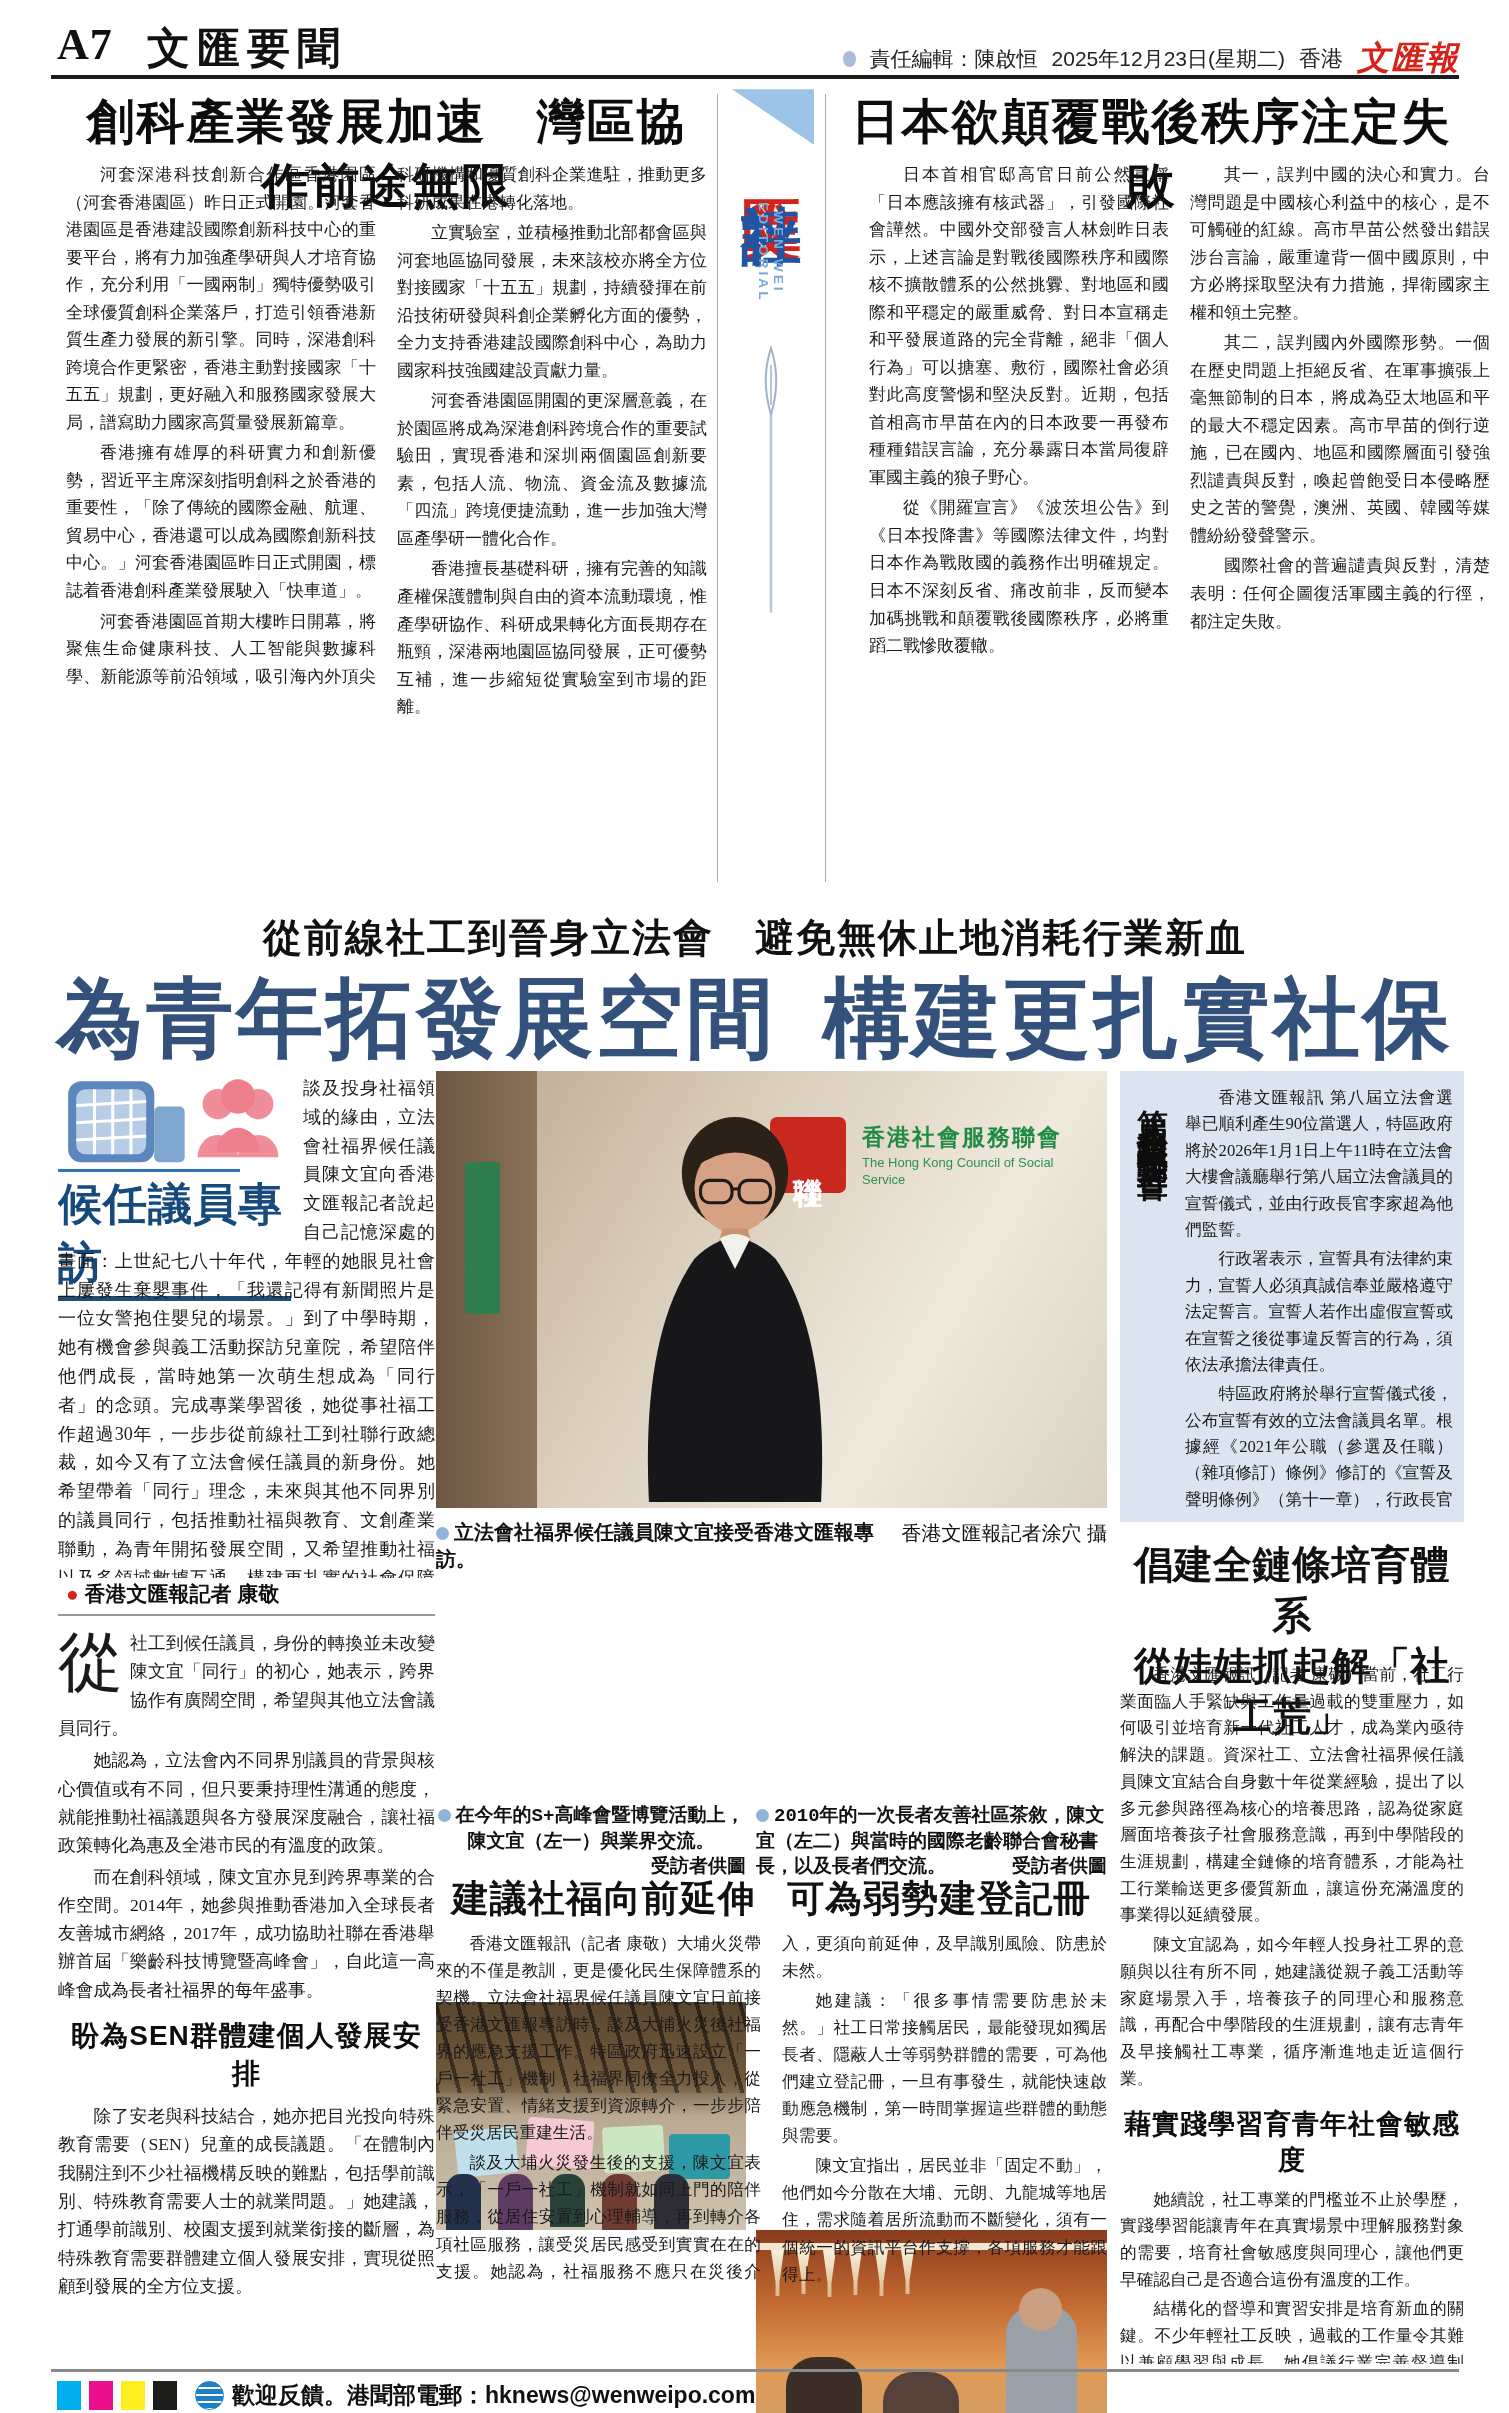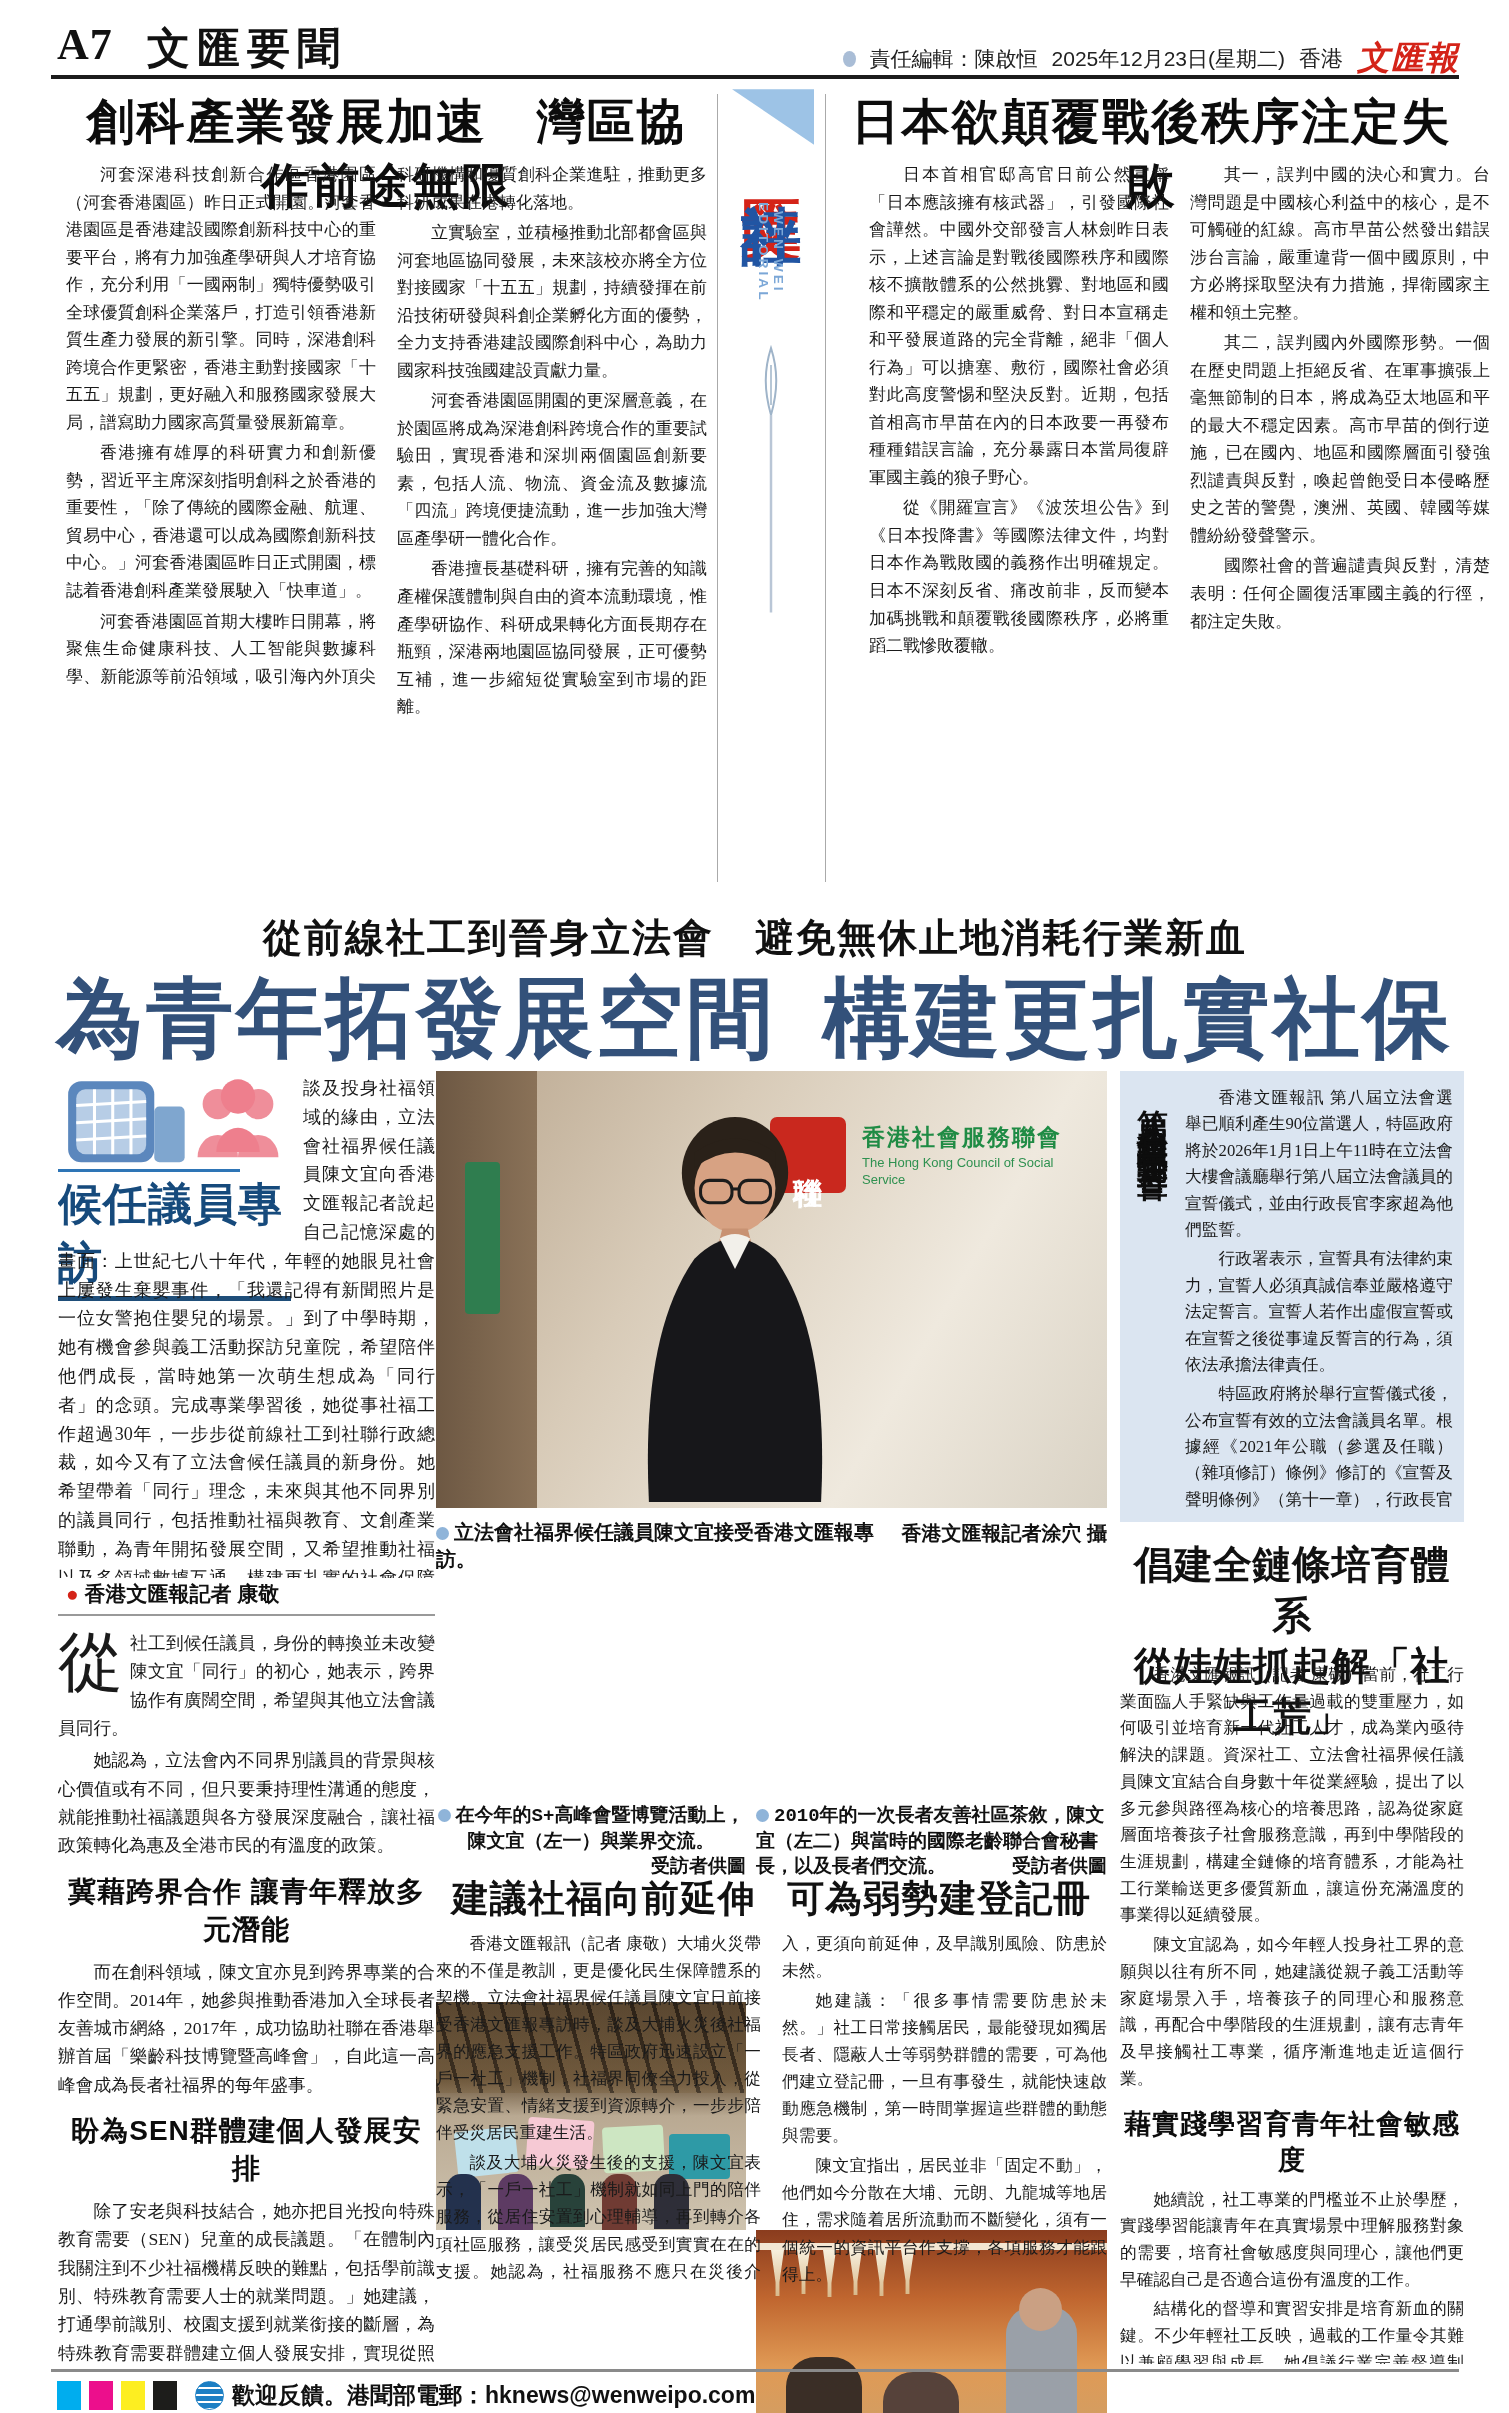--- a/index.html
+++ b/index.html
@@ -12,21 +12,21 @@
   .col2{column-count:2;column-gap:21px;}
   .bodytxt{font-size:17px;line-height:1.62;color:#1a1a1a;}
   .bodytxt p{margin:0 0 3px 0;text-indent:2em;}
   .clip{overflow:hidden;}
   .hl{font-weight:900;letter-spacing:2px;}
   .subhead{font-family:"Liberation Sans","DejaVu Sans",sans-serif;font-weight:800;
            font-size:28px;text-align:center;letter-spacing:1px;margin:13px 0 9px 0;color:#0d0d0d;}
   .dot-blue{display:inline-block;width:13px;height:13px;border-radius:50%;background:#8fb4d9;
             margin-right:5px;vertical-align:middle;}
   .cap{font-family:Liberation Mono, monospace;font-size:20px;font-weight:700;color:#111;line-height:1.35;}
-  .credit{font-family:"Liberation Sans","DejaVu Sans",sans-serif;font-size:20px;font-weight:700;color:#111;}
+  .credit{font-family:"Liberation Sans","DejaVu Sans",sans-serif;font-size:20px;font-weight:400;color:#111;}
   .vline{width:1px;background:#aaa;}
   .photo{overflow:hidden;position:relative;background:#cbb9a4;}
 </style>
 </head>
 <body>
 
 <div class="page">
 
   <div class="abs" style="left:57px;top:19px;">
     <span class="serif" style="font-size:44px;font-weight:600;letter-spacing:1px;">A7</span>
@@ -131,21 +131,20 @@
   <div class="abs" style="left:58px;top:1614px;width:377px;height:1.5px;background:#999;"></div>
 
   <div class="abs clip just" style="left:58px;top:1629px;width:377px;height:735px;">
     <div class="bodytxt" style="font-size:17.7px;line-height:1.6;">
       <span class="serif" style="float:left;font-size:65px;line-height:0.95;margin:3px 7px 0 0;">從</span>
       <span>社工到候任議員，身份的轉換並未改變陳文宜「同行」的初心，她表示，跨界協作有廣闊空間，希望與其他立法會議員同行。</span>
     </div>
     <div class="bodytxt" style="font-size:17.7px;line-height:1.6;margin-top:4px;">
       <p>她認為，立法會內不同界別議員的背景與核心價值或有不同，但只要秉持理性溝通的態度，就能推動社福議題與各方發展深度融合，讓社福政策轉化為惠及全港市民的有溫度的政策。</p>
     </div>
-    <div class="subhead">冀藉跨界合作 讓青年釋放多元潛能</div>
     <div class="bodytxt" style="font-size:17.7px;line-height:1.6;">
       <p>而在創科領域，陳文宜亦見到跨界專業的合作空間。2014年，她參與推動香港加入全球長者友善城市網絡，2017年，成功協助社聯在香港舉辦首屆「樂齡科技博覽暨高峰會」，自此這一高峰會成為長者社福界的每年盛事。</p>
     </div>
     <div class="subhead">盼為SEN群體建個人發展安排</div>
     <div class="bodytxt" style="font-size:17.7px;line-height:1.6;">
       <p>除了安老與科技結合，她亦把目光投向特殊教育需要（SEN）兒童的成長議題。「在體制內我關注到不少社福機構反映的難點，包括學前識別、特殊教育需要人士的就業問題。」她建議，打通學前識別、校園支援到就業銜接的斷層，為特殊教育需要群體建立個人發展安排，實現從照顧到發展的全方位支援。</p>
 
     </div>
   </div>
 

